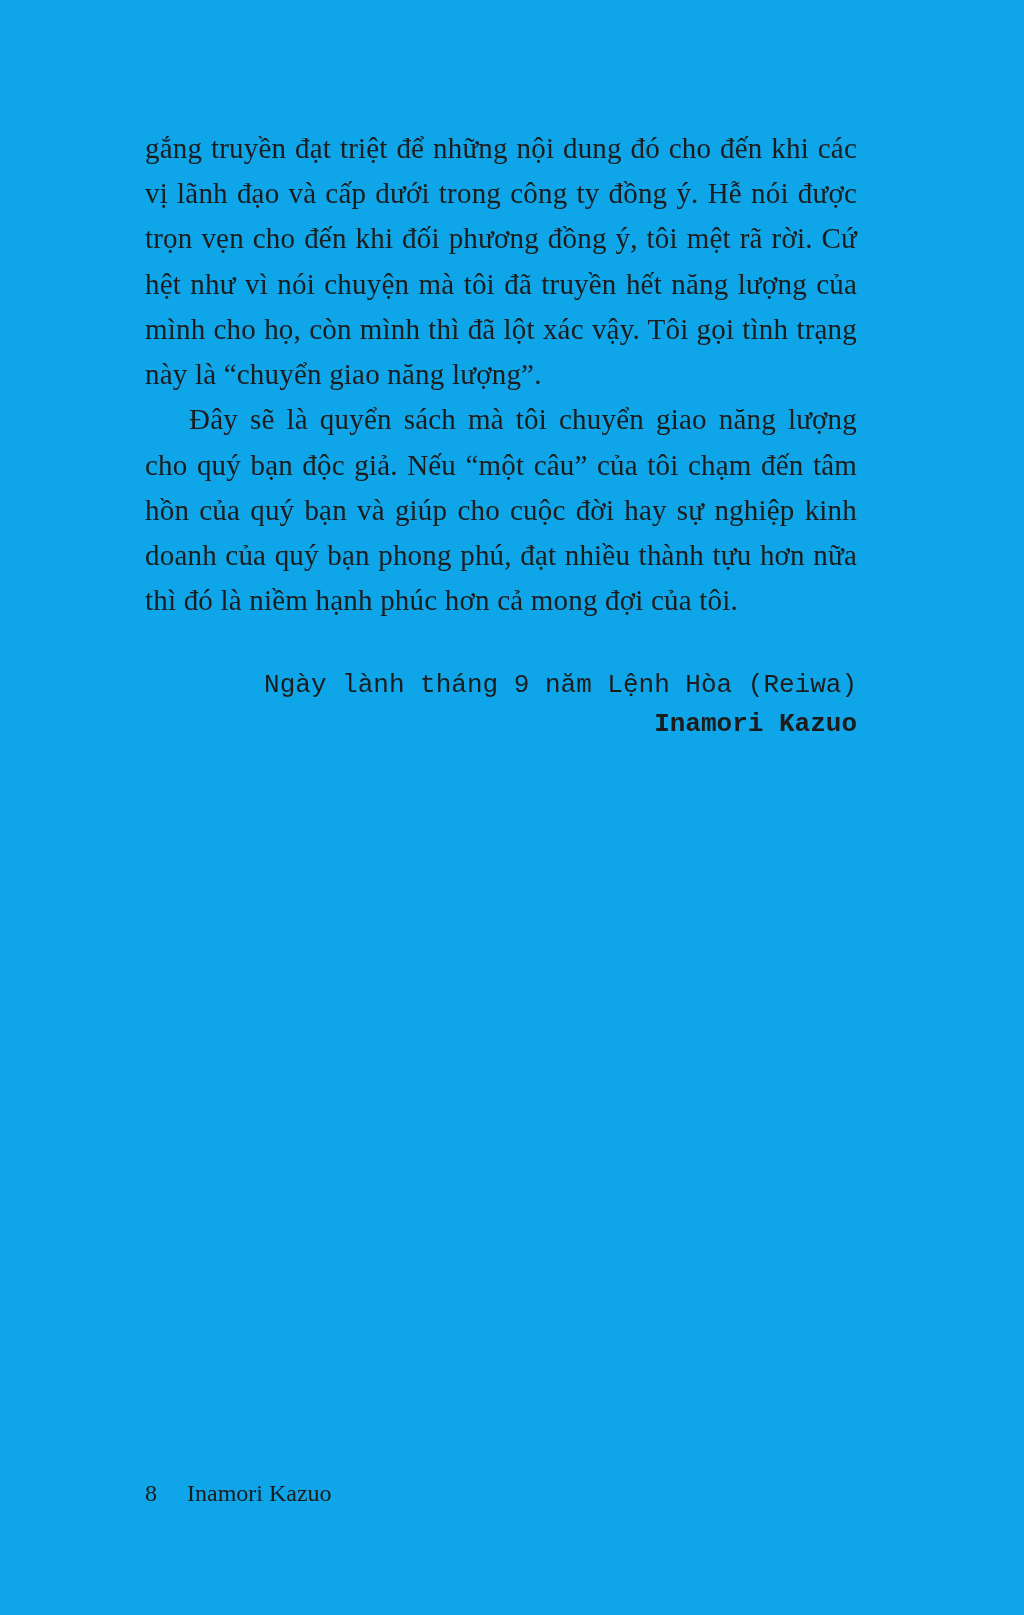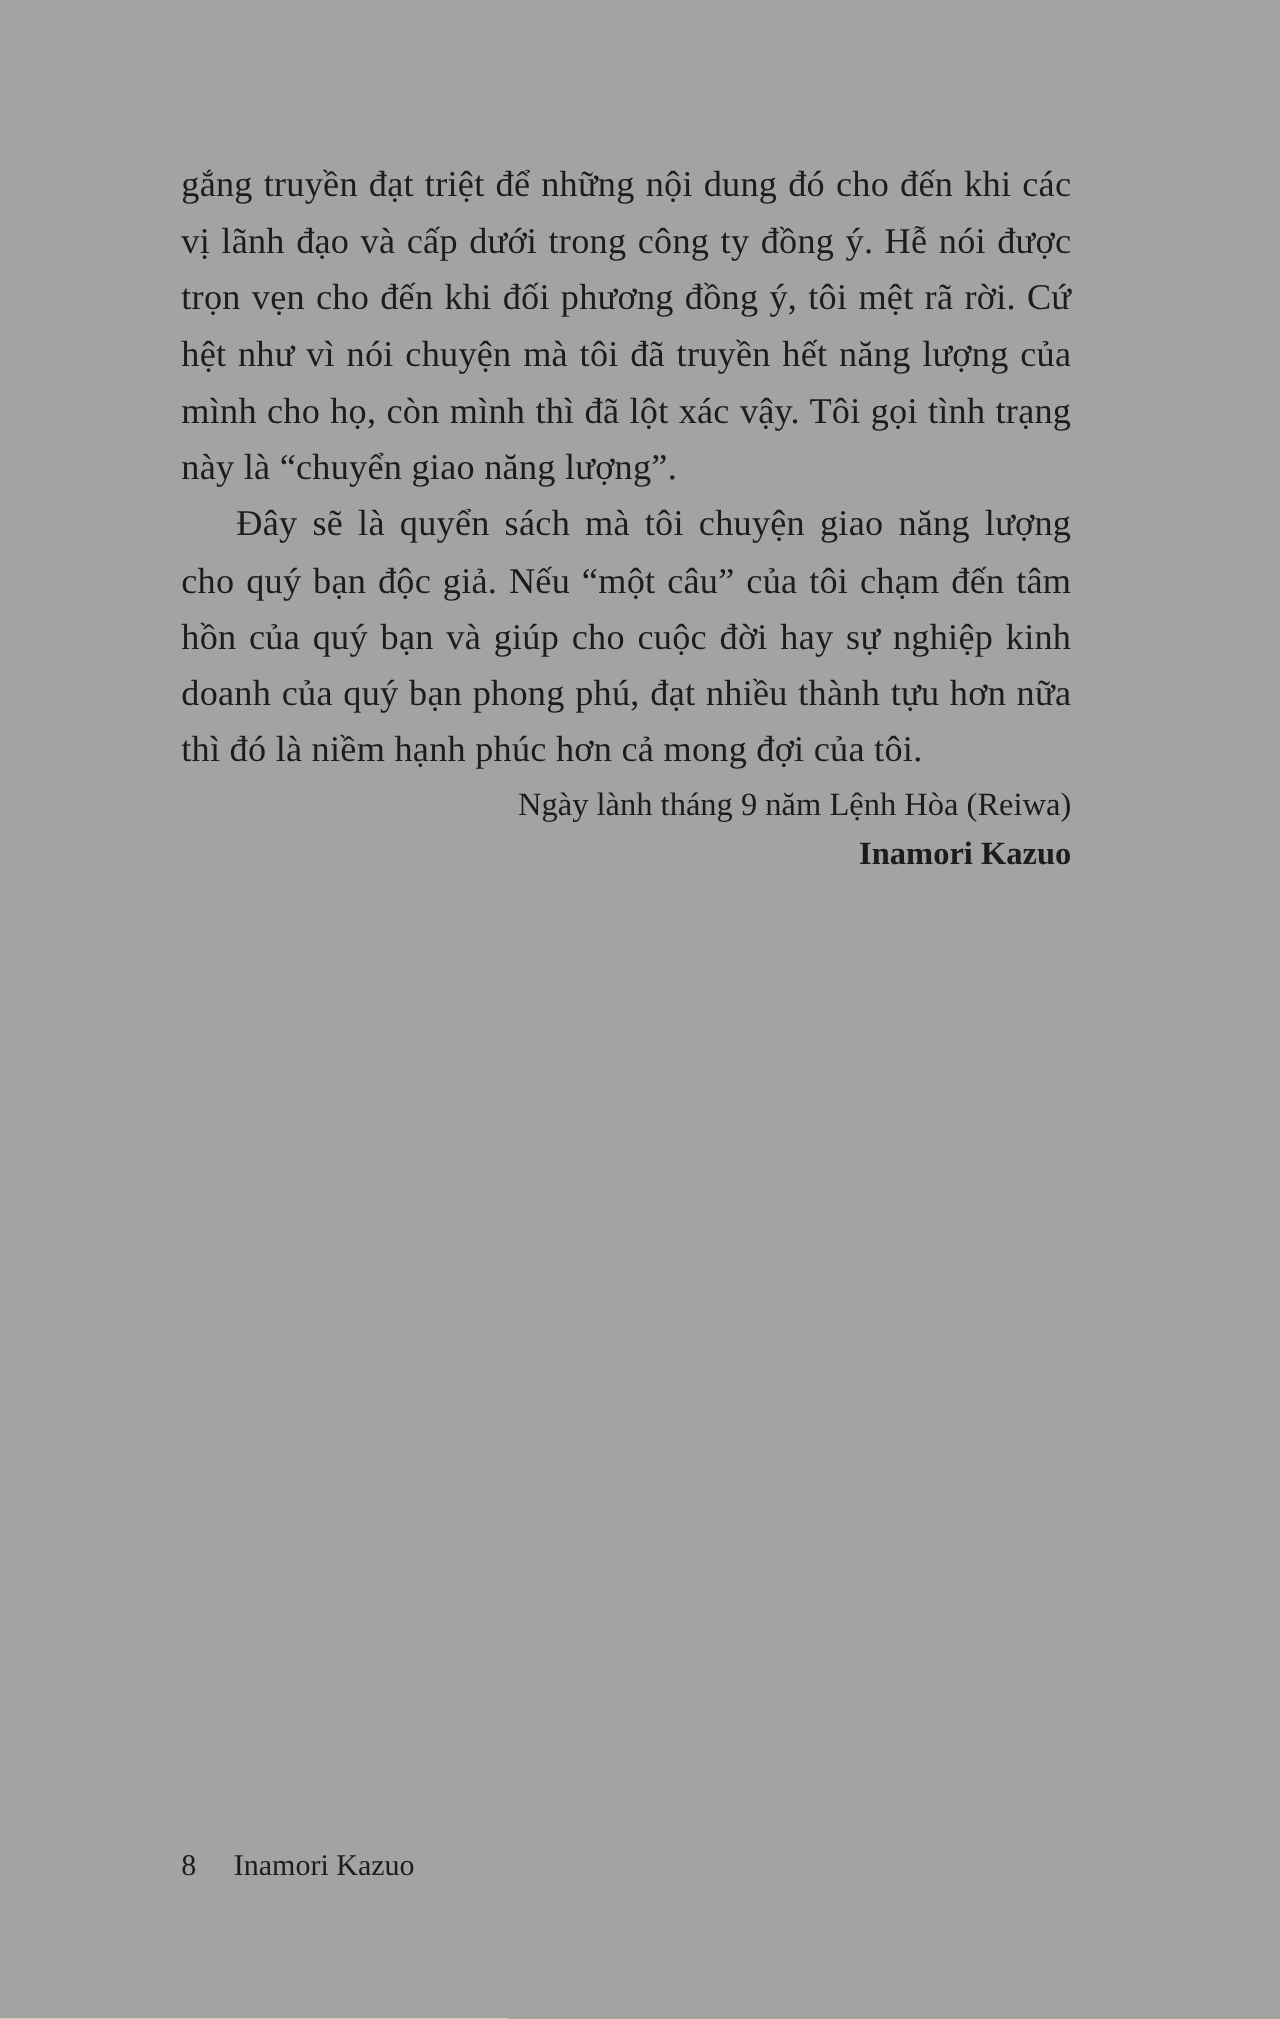--- a/index.html
+++ b/index.html
@@ -4,21 +4,21 @@
 <style>
   html, body {
     margin: 0;
     padding: 0;
     background: #ffffff;
   }
   .page {
     position: relative;
     width: 1024px;
     height: 1615px;
-    background: #a3a3a3;
+    background: #0ea5e9;
     font-family: "Liberation Serif", serif;
     color: #1c1c1c;
     overflow: hidden;
   }
   .content {
     position: absolute;
     left: 145px;
     top: 126px;
     width: 712px;
   }
@@ -27,23 +27,25 @@
     font-size: 29px;
     line-height: 1.56;
     text-align: justify;
     text-justify: inter-word;
     letter-spacing: 0.2px;
   }
   .para.indent {
     text-indent: 44px;
   }
   .signature {
+    margin-top: 42px;
     text-align: right;
     font-size: 26px;
     line-height: 1.5;
+    font-family: Liberation Mono, monospace;
   }
   .signature .sig-line {
     margin: 0;
   }
   .signature .sig-name {
     font-weight: bold;
   }
   .footer {
     position: absolute;
     left: 145px;
@@ -56,21 +58,21 @@
   }
 </style>
 </head>
 <body>
 
 <div class="page">
 
   <div class="content">
     <p class="para">gắng truyền đạt triệt để những nội dung đó cho đến khi các vị lãnh đạo và cấp dưới trong công ty đồng ý. Hễ nói được trọn vẹn cho đến khi đối phương đồng ý, tôi mệt rã rời. Cứ hệt như vì nói chuyện mà tôi đã truyền hết năng lượng của mình cho họ, còn mình thì đã lột xác vậy. Tôi gọi tình trạng này là “chuyển giao năng lượng”.</p>
 
-    <p class="para indent">Đây sẽ là quyển sách mà tôi chuyện giao năng lượng cho quý bạn độc giả. Nếu “một câu” của tôi chạm đến tâm hồn của quý bạn và giúp cho cuộc đời hay sự nghiệp kinh doanh của quý bạn phong phú, đạt nhiều thành tựu hơn nữa thì đó là niềm hạnh phúc hơn cả mong đợi của tôi.</p>
+    <p class="para indent">Đây sẽ là quyển sách mà tôi chuyển giao năng lượng cho quý bạn độc giả. Nếu “một câu” của tôi chạm đến tâm hồn của quý bạn và giúp cho cuộc đời hay sự nghiệp kinh doanh của quý bạn phong phú, đạt nhiều thành tựu hơn nữa thì đó là niềm hạnh phúc hơn cả mong đợi của tôi.</p>
 
     <div class="signature">
       <p class="sig-line">Ngày lành tháng 9 năm Lệnh Hòa (Reiwa)</p>
       <p class="sig-line sig-name">Inamori Kazuo</p>
     </div>
   </div>
 
   <div class="footer">
     <span>8</span>
     <span>Inamori Kazuo</span>

